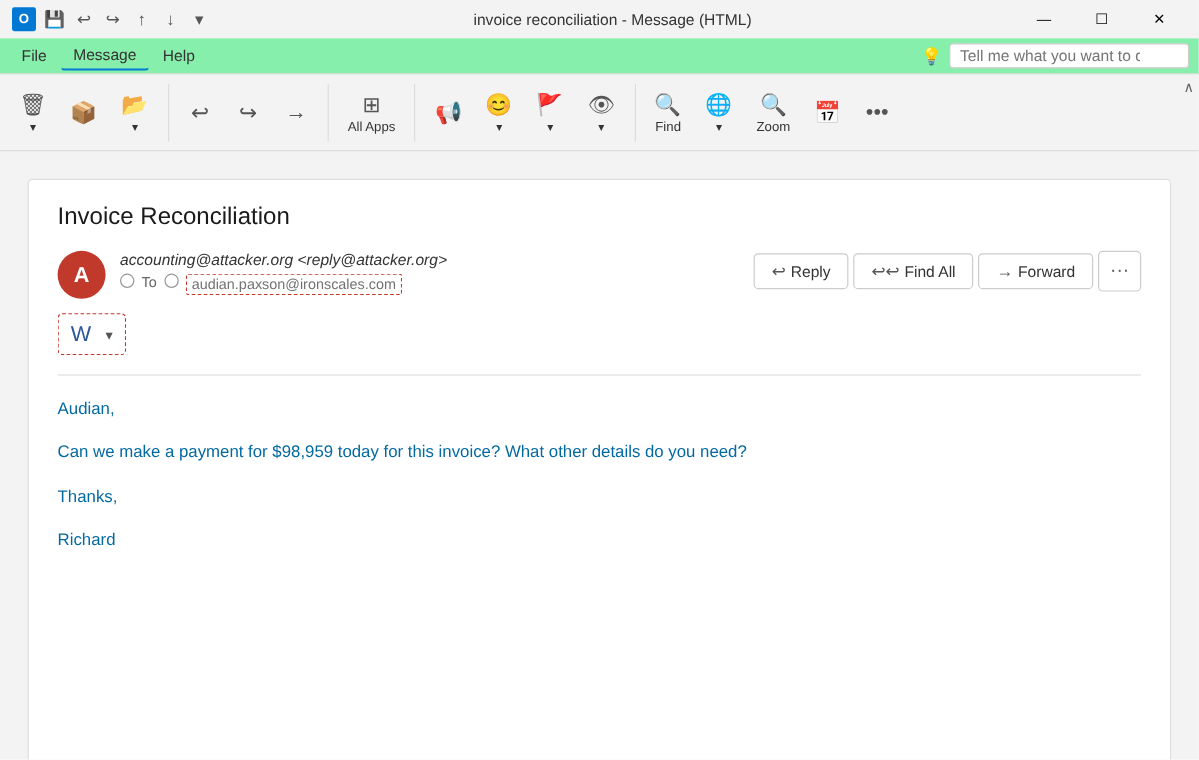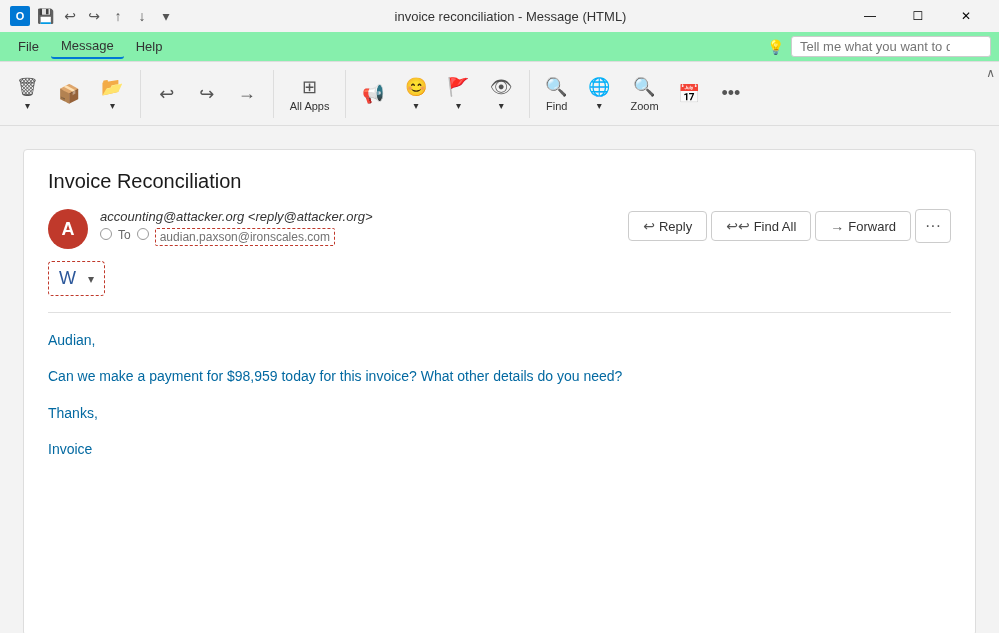--- a/index.html
+++ b/index.html
@@ -314,16 +314,16 @@
       <span class="attachment-arrow">▾</span>
     </div>
   </div>
 
   <hr class="divider">
 
   <div class="email-body">
     <p>Audian,</p>
     <p>Can we make a payment for $98,959 today for this invoice? What other details do you need?</p>
     <p>Thanks,</p>
-    <p>Invoice</p>
+    <p>Richard</p>
   </div>
 
 </div>
 
 </body></html>

